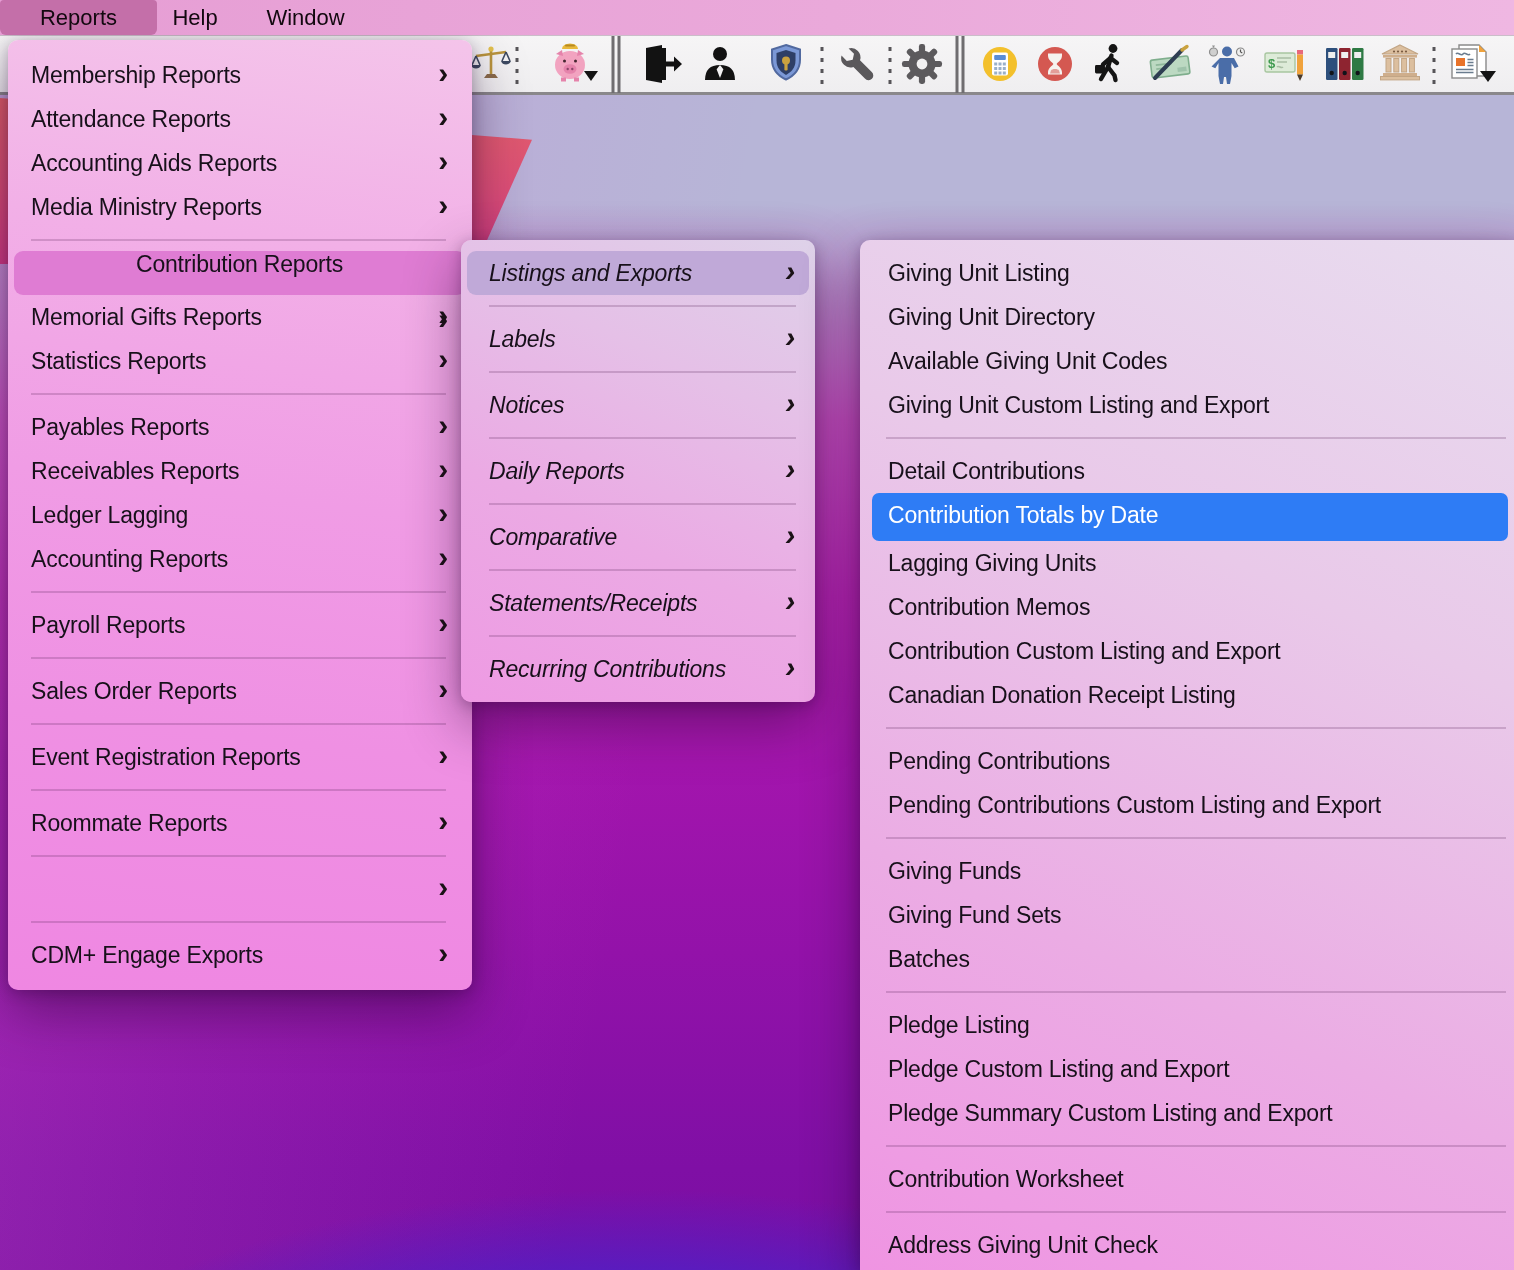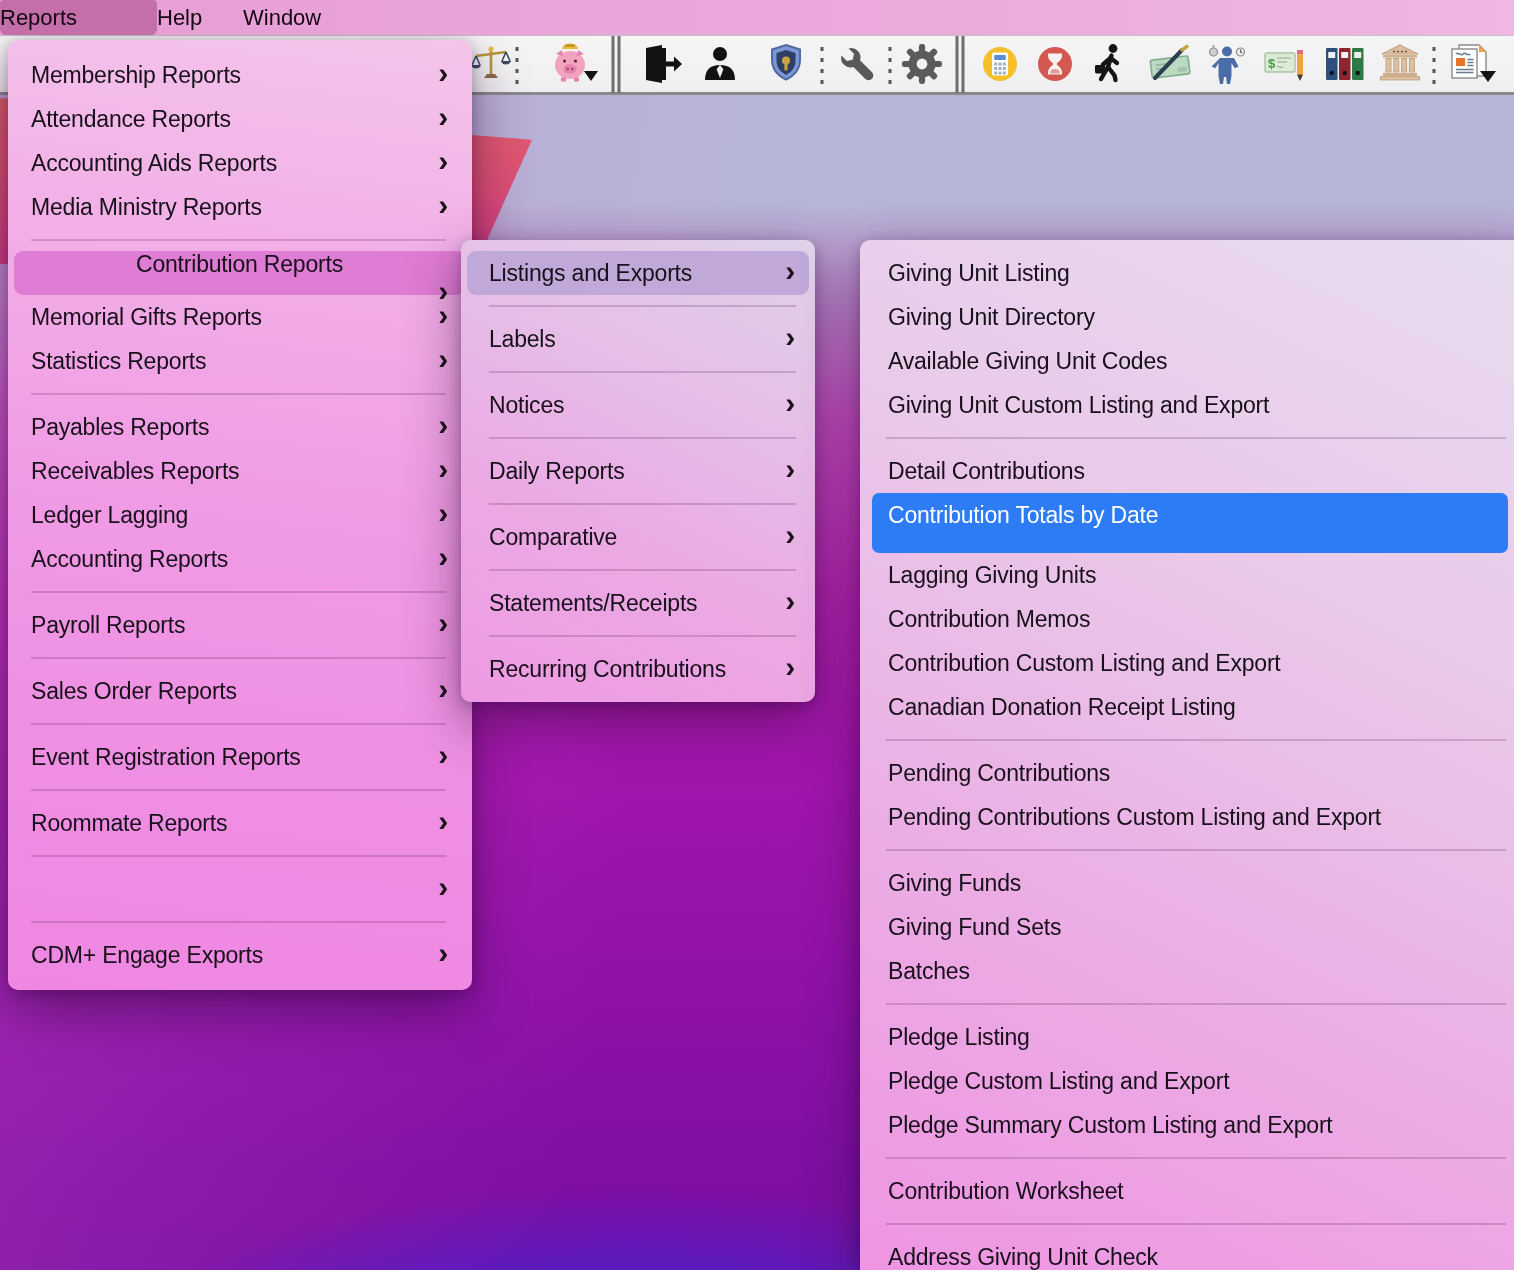--- a/index.html
+++ b/index.html
@@ -17,53 +17,53 @@
   }
   .wave-stripe{position:absolute;left:-24px;top:96px;width:556px;height:168px;z-index:1;
     background:linear-gradient(180deg,#e2606a 0%,#dd4f77 55%,#d43c86 100%);
     clip-path:polygon(0 0,100% 26%,90% 100%,0 100%);
   }
   
   .menubar{position:absolute;left:0;top:0;width:100%;height:35px;z-index:30;
     background:linear-gradient(90deg,#e69dd4 0%,#eaa9da 55%,#efb7e2 100%);
     display:flex;align-items:stretch;font-size:22px;color:#12080f;
     box-shadow:0 1px 0 rgba(90,30,80,.18);}
-  .mb-item{display:flex;align-items:center;justify-content:flex-start;}
+  .mb-item{display:flex;align-items:center;justify-content:center;}
   .mb-item.active{width:157px;background:#c46fa9;border-radius:4px 4px 6px 6px;}
   .mb-help{width:76px;}
   .mb-window{width:125px;margin-left:10px;}
   
   .toolbar{position:absolute;left:0;top:35px;width:100%;height:60px;z-index:5;
     background:linear-gradient(180deg,#f6f5f6,#efeef0);
     border-top:1px solid #e3e2e4;border-bottom:3px solid #8a888b;box-sizing:border-box;}
   .ticon{position:absolute;top:50%;transform:translate(-50%,-50%);display:block;}
   .dotsep{position:absolute;top:11px;width:3px;height:38px;transform:translateX(-50%);
     background-image:repeating-linear-gradient(180deg,#565458 0 4px,transparent 4px 11px);}
   .dblsep{position:absolute;top:0;height:57px;width:9px;transform:translateX(-50%);
     border-left:3px solid #6f6d70;border-right:3px solid #6f6d70;box-sizing:border-box;}
   
   .menu{position:absolute;border-radius:10px;z-index:10;color:#17101a;
     box-shadow:0 22px 55px rgba(35,0,45,.45),0 3px 14px rgba(35,0,45,.28);
     font-size:23px;letter-spacing:-.2px;}
   .menu-reports{left:8px;top:40px;width:464px;padding:13px 0;z-index:10;
     background:linear-gradient(187deg,#f4c4ea 0%,#f2b0e7 22%,#f09ce5 48%,#ef90e3 72%,#ef87e2 100%);}
   .menu-contribution{left:461px;top:240px;width:354px;padding:11px 0;z-index:11;
-    background:linear-gradient(205deg,#ded2e9 0%,#e5c0e7 30%,#ebaae4 62%,#ee9ae3 100%);}
+    background:linear-gradient(205deg,#ded2e9 0%,#e5c0e7 30%,#ebaae4 62%,#ee9ae3 100%);font-style:italic;}
   .menu-listings{left:860px;top:240px;width:660px;height:1030px;padding:11px 0;z-index:12;
     border-radius:10px 0 0 0;box-sizing:border-box;overflow:hidden;
     background:linear-gradient(205deg,#e8dcef 0%,#e9c9e9 34%,#ebace4 68%,#ee9ce3 90%,#ef94e2 100%);}
   .mi{display:flex;align-items:center;height:44px;}
-  .menu-reports .mi{padding:0 24px 0 23px;}
+  .menu-reports .mi{padding:0 24px 0 23px;gap:28px;}
   .menu-contribution .mi{padding:0 20px 0 28px;}
   .menu-listings .mi{padding:0 14px 0 28px;}
   .mi .lbl{white-space:nowrap;}
   .mi .arr{margin-left:auto;font-size:30px;font-weight:600;line-height:1;transform:translateY(-2px);color:#1a1216;}
   .menu-reports .mi.active{background:#df7cd3;border-radius:9px;margin:0 6px;padding:0 18px 0 17px;flex-direction:column;}
   .menu-contribution .mi.active{background:#c0a9d8;border-radius:9px;margin:0 6px;padding:0 14px 0 22px;}
-  .menu-listings .mi.selected{background:#2e7cf5;color:#ffffff;border-radius:7px;margin:0 12px;padding:0 14px 16px 16px;}
+  .menu-listings .mi.selected{background:#2e7cf5;color:#ffffff;border-radius:7px;margin:0 12px;padding:0 14px 4px 16px;}
   .mdiv{height:2px;background:rgba(86,36,86,.22);}
   .menu-reports .mdiv{margin:10px 26px 10px 23px;}
   .menu-contribution .mdiv{margin:10px 19px 10px 28px;}
   .menu-listings .mdiv{margin:10px 14px 10px 26px;}
 </style>
 </head>
 <body>
 
 <div class="wallpaper"></div>
 <div class="wave-stripe"></div>

